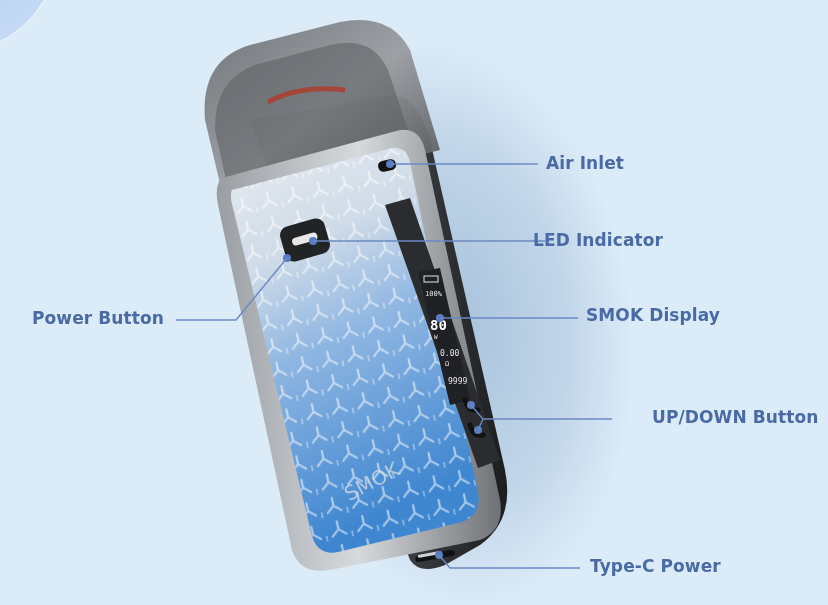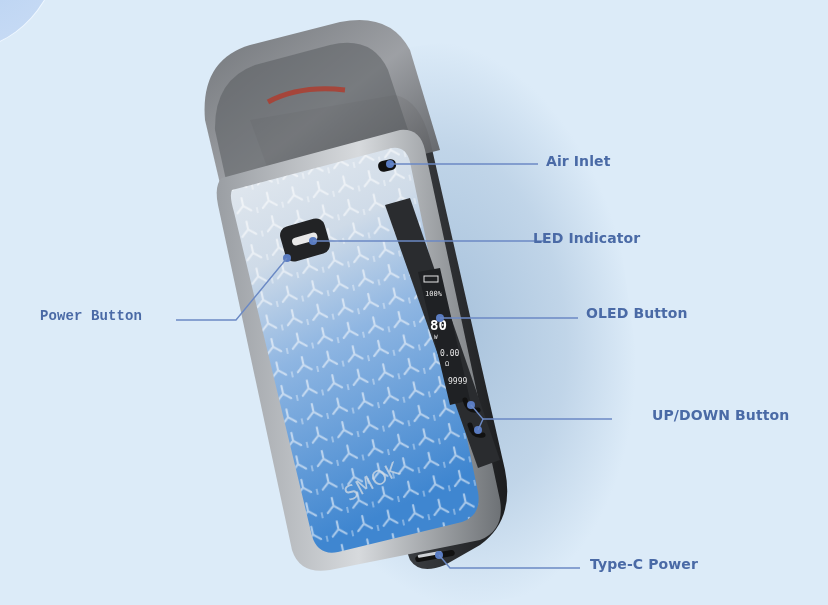--- a/index.html
+++ b/index.html
@@ -16,21 +16,21 @@
   }
   .shadow {
     position: absolute; left: 330px; top: 40px; width: 300px; height: 560px;
     background: radial-gradient(ellipse at 40% 50%, rgba(150,180,210,0.75) 0%, rgba(170,195,220,0.55) 45%, rgba(220,235,248,0) 72%);
     transform: rotate(-8deg);
   }
   .device {
     position: absolute; left: 0; top: 0; width: 828px; height: 605px;
   }
   .label {
-    position: absolute; color: #4a6aa6; font-weight: bold; font-size: 14px;
+    position: absolute; color: #4a6aa6; font-weight: bold; font-size: 17px;
     letter-spacing: 0.1px; white-space: nowrap;
   }
   .dot { fill: #5a7cc2; }
   .leader { stroke: #6b89c4; stroke-width: 1.4; fill: none; }
 </style>
 </head>
 <body>
 
 <div class="bg-glow"></div>
 <div class="shadow"></div>
@@ -121,16 +121,16 @@
     <line class="leader" x1="483" y1="419" x2="612" y2="419"></line>
   </g>
   <g>
     <circle class="dot" cx="439" cy="555" r="4"></circle>
     <polyline class="leader" points="439,555 450,568 580,568"></polyline>
   </g>
 </svg>
 
 <div class="label" style="left:546px; top:153px;">Air Inlet</div>
 <div class="label" style="left:533px; top:230px;">LED Indicator</div>
-<div class="label" style="left:40px; top:308px;font-family:Liberation Mono, monospace;">Power Button</div>
-<div class="label" style="left:586px; top:305px;">OLED Button</div>
+<div class="label" style="left:32px; top:308px;">Power Button</div>
+<div class="label" style="left:586px; top:305px;">SMOK Display</div>
 <div class="label" style="left:652px; top:407px;">UP/DOWN Button</div>
 <div class="label" style="left:590px; top:556px;">Type-C Power</div>
 
 </body></html>

